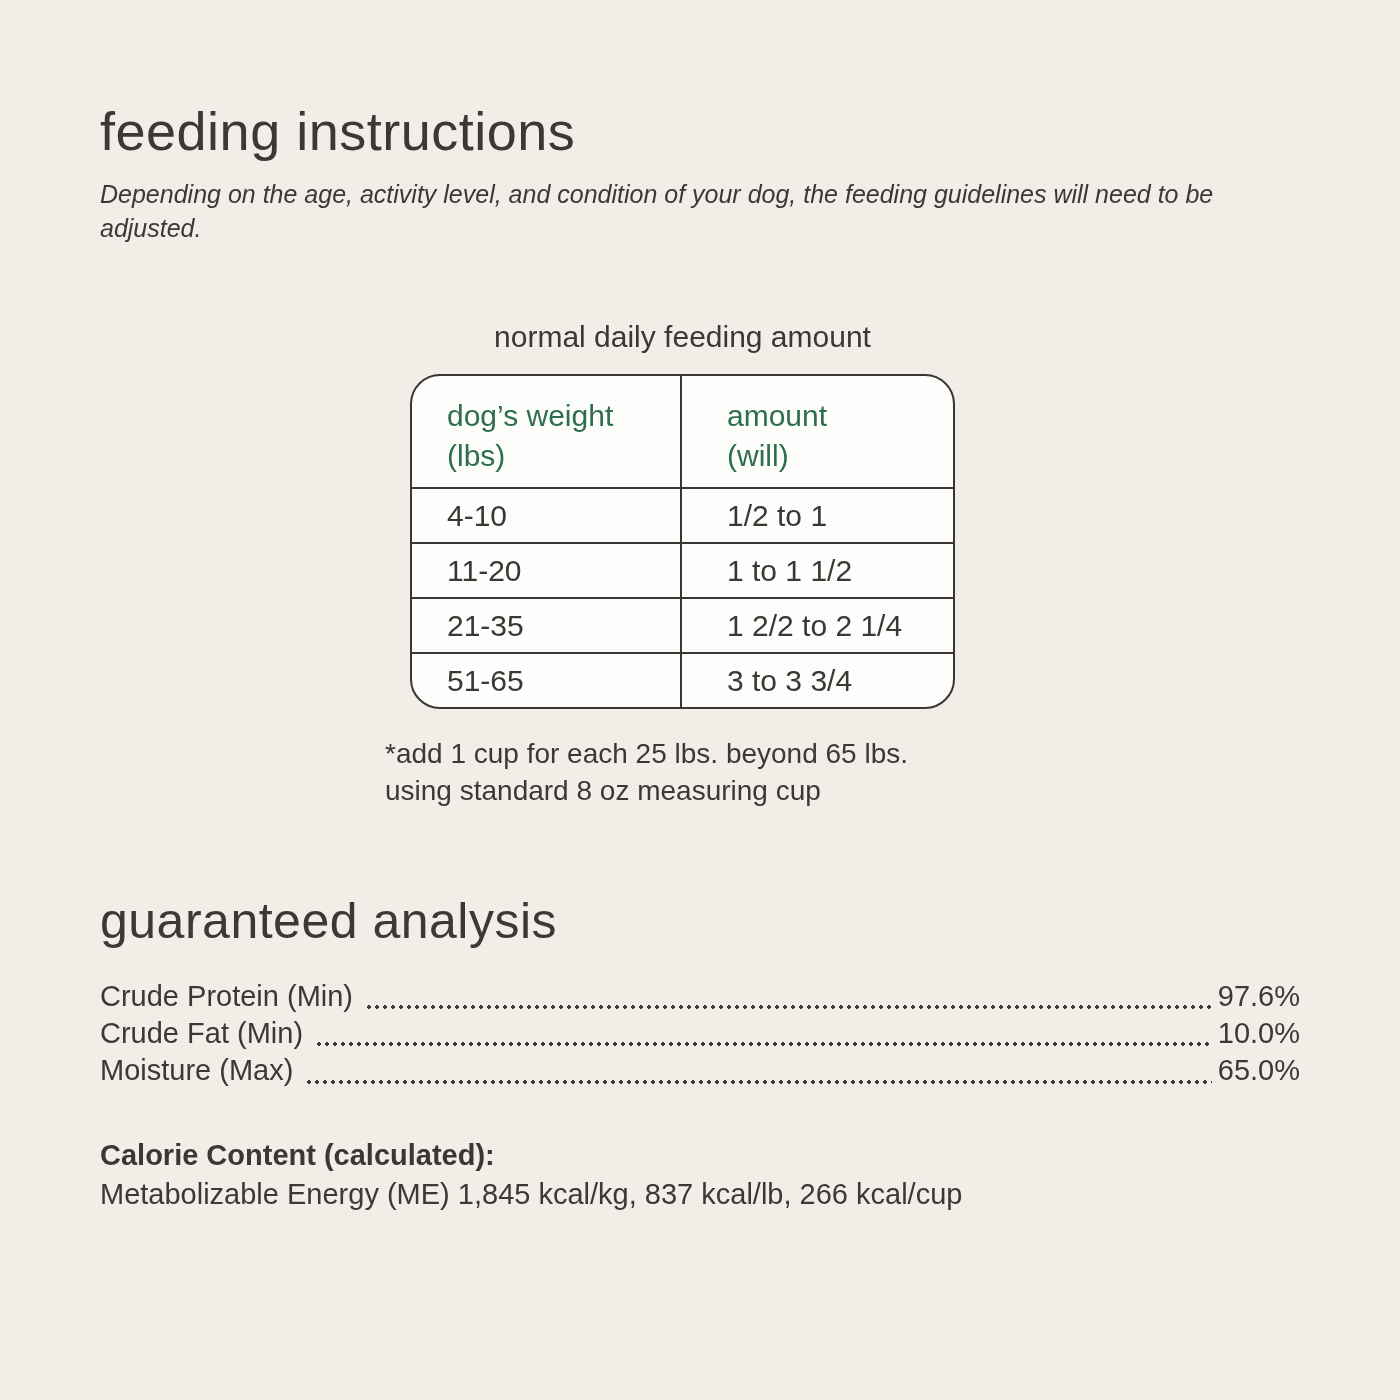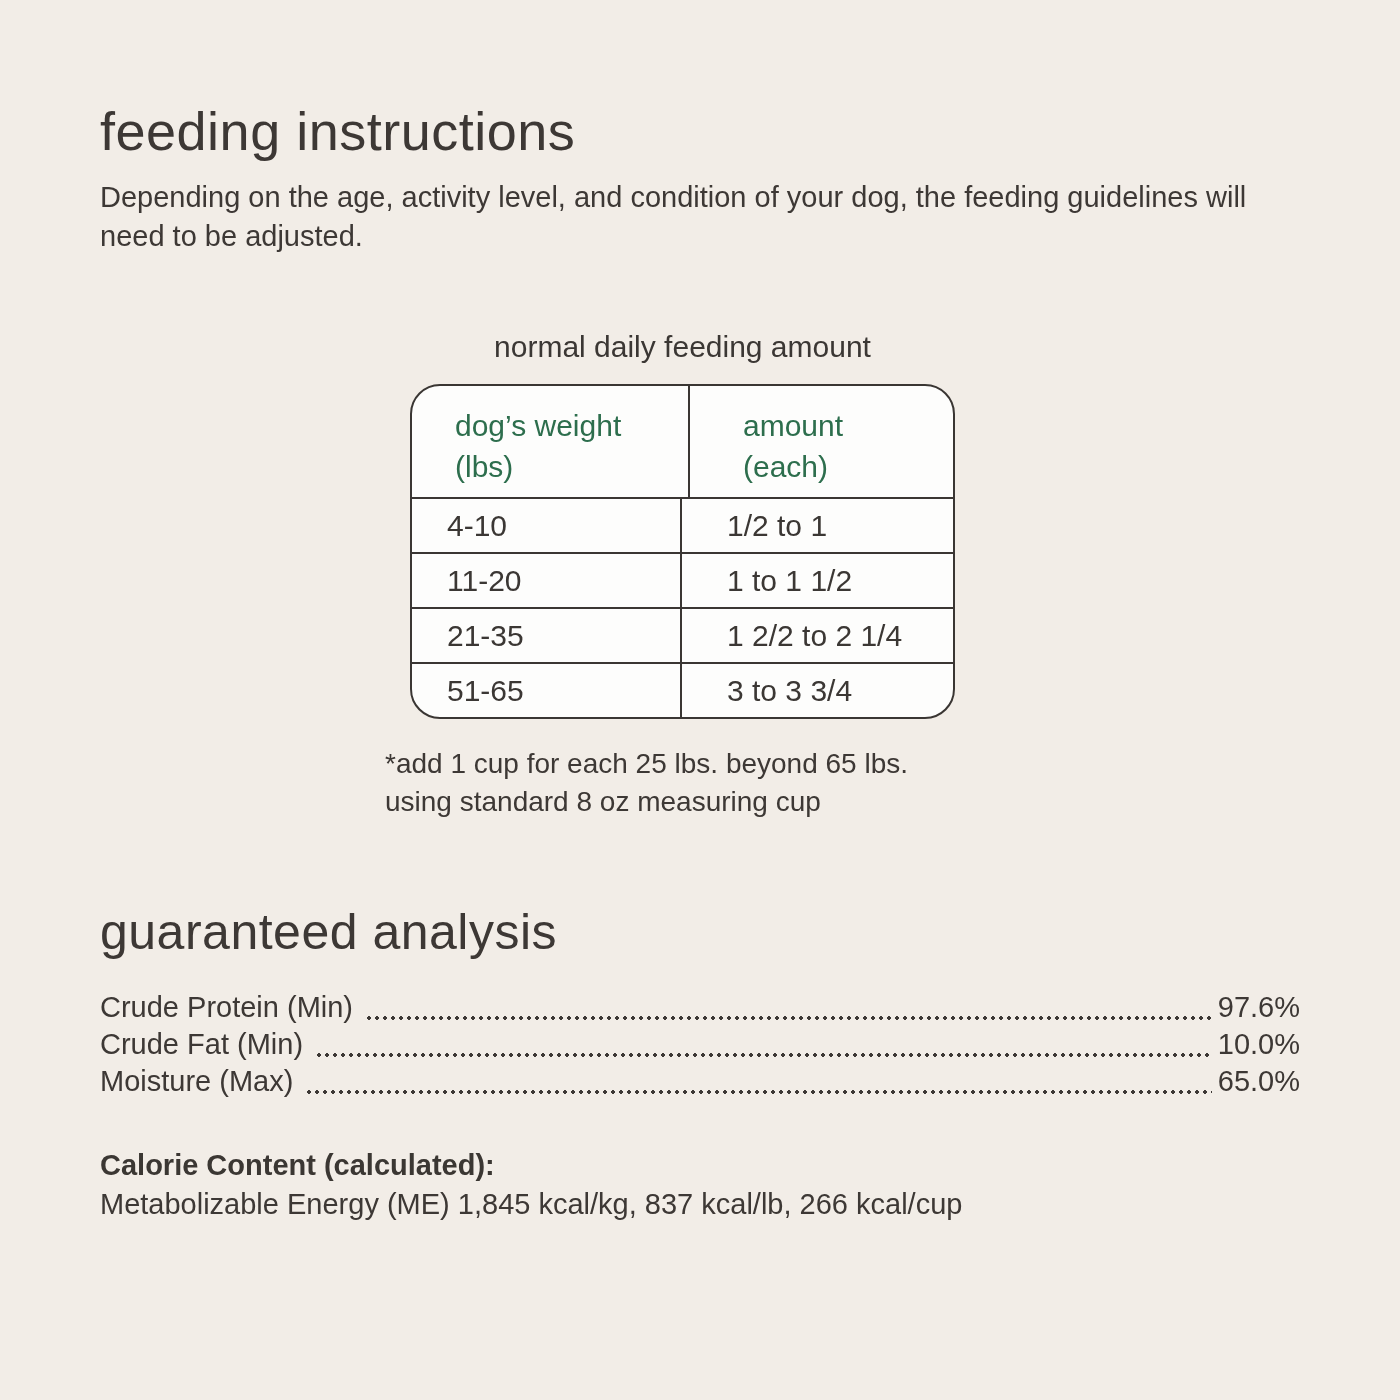--- a/index.html
+++ b/index.html
@@ -23,24 +23,25 @@
   
   .h1 {
     font-size: 54px;
     font-weight: 400;
     letter-spacing: 0.5px;
     line-height: 1.15;
     color: #3d3835;
   }
   .intro {
     margin-top: 16px;
-    font-size: 29px;
+    font-size: 25px;
     line-height: 1.35;
     max-width: 1160px;
     color: #3d3835;
+    font-style: italic;
   }
   
   .table-wrap {
     width: 545px;
     margin-left: 310px;
     margin-top: 74px;
   }
   .table-title {
     text-align: center;
     font-size: 30px;
@@ -67,21 +68,20 @@
     border-right: 2px solid #3a3633;
     padding: 10px 10px 10px 35px;
   }
   .t-col2 {
     box-sizing: border-box;
     flex: 1;
     padding: 10px 10px 10px 45px;
   }
   .t-head .t-col1, .t-head .t-col2 {
     padding-top: 20px;
-    margin-left: 8px;
   }
   .t-head {
     color: #2d6e4d;
     font-size: 30px;
     line-height: 1.35;
   }
   .t-data {
     font-size: 30px;
     line-height: 1.1;
     color: #3b3734;
@@ -140,21 +140,21 @@
     <div class="table-title">normal daily feeding amount</div>
 
     <div class="feed-table">
       <div class="t-row t-head">
         <div class="t-col1">
           <div>dog’s weight</div>
           <div>(lbs)</div>
         </div>
         <div class="t-col2">
           <div>amount</div>
-          <div>(each)</div>
+          <div>(will)</div>
         </div>
       </div>
 
       <div class="t-row t-data">
         <div class="t-col1">4-10</div>
         <div class="t-col2">1/2 to 1</div>
       </div>
       <div class="t-row t-data">
         <div class="t-col1">11-20</div>
         <div class="t-col2">1 to 1 1/2</div>

